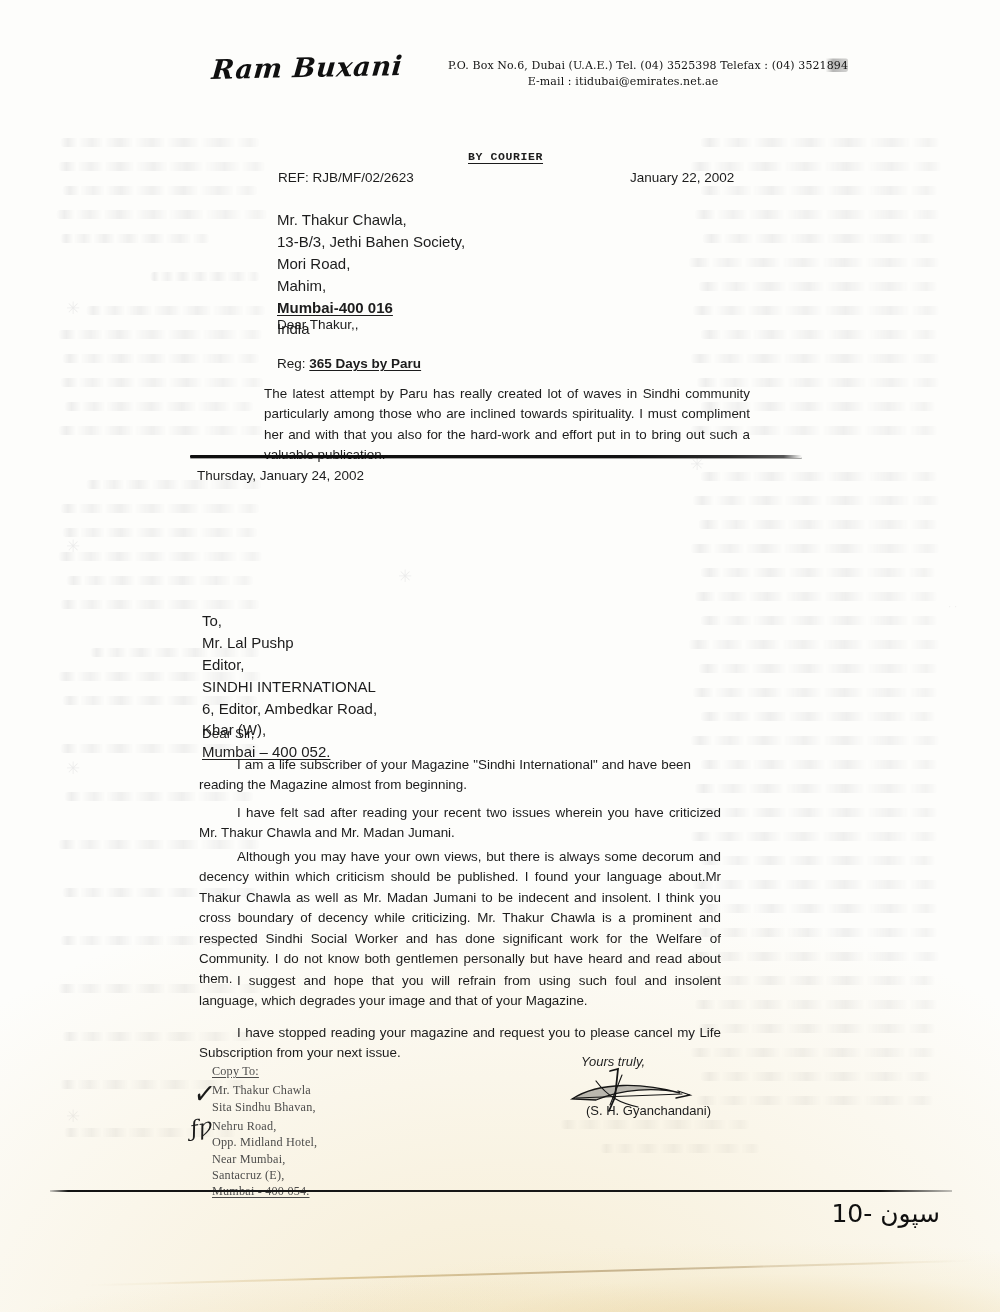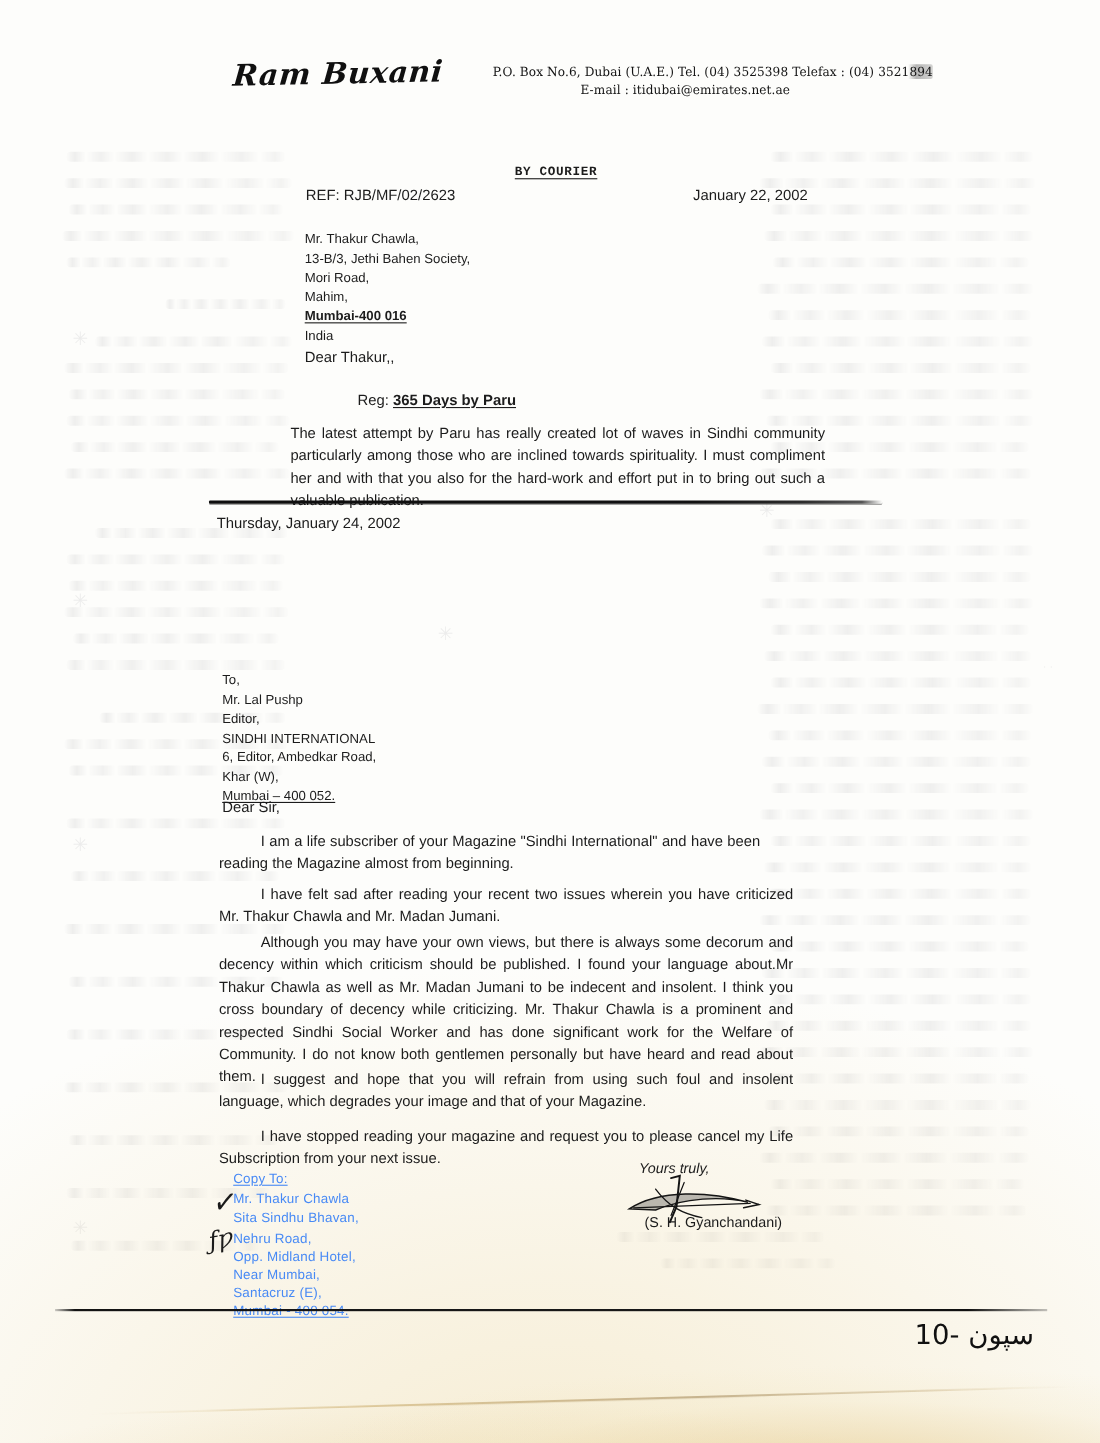--- a/index.html
+++ b/index.html
@@ -108,21 +108,21 @@
     white-space: nowrap;
   }
   .lh-contact .fax-smudge {
     position: relative;
     background: linear-gradient(90deg, rgba(20,20,20,0) 55%, rgba(20,20,20,.30) 70%, rgba(20,20,20,.18) 100%);
     border-radius: 2px;
   }
 
   
   .t { font-size: 13.5px; line-height: 1.42; white-space: nowrap; }
-  .t-block { font-size: 12px; line-height: 1.46; }
+  .t-block { font-size: 15px; line-height: 1.46; }
   .u { text-decoration: underline; text-underline-offset: 2px; }
   .b { font-weight: 700; }
   .courier-tag {
     font-family: "Liberation Mono", monospace;
     font-size: 11.5px;
     font-weight: 700;
     letter-spacing: .6px;
     text-decoration: underline;
     text-underline-offset: 3px;
   }
@@ -144,24 +144,24 @@
   .rule-thick.taper {
     background: linear-gradient(90deg, #0e0e0e 0%, #111 72%, #2b2b2b 88%, #555 97%, rgba(120,120,120,0) 100%);
   }
   .rule-bottom {
     height: 2px;
     background: linear-gradient(90deg, rgba(70,70,70,.25) 0%, #131313 2%, #181818 55%, #101010 92%, rgba(60,60,60,.3) 100%);
   }
 
   
   .typewriter {
-    font-family: Liberation Sans, sans-serif;
+    font-family: Liberation Serif, serif;
     font-size: 12.2px;
     line-height: 1.34;
-    color: #3b82f6;
+    color: #404040;
     letter-spacing: .2px;
     opacity: .93;
   }
   .typewriter .hdr { text-decoration: underline; text-underline-offset: 2px; }
   .typewriter .last { text-decoration: underline; text-underline-offset: 2px; }
 
   
   .pen-check, .pen-squiggle {
     position: absolute;
     color: #1a1a1a;
@@ -307,21 +307,21 @@
         <div>Mr. Thakur Chawla,</div>
         <div>13-B/3, Jethi Bahen Society,</div>
         <div>Mori Road,</div>
         <div>Mahim,</div>
         <div class="u b">Mumbai-400 016</div>
         <div>India</div>
       </div>
 
       <div class="abs t" style="left:277px; top:315px;">Dear Thakur,,</div>
 
-      <div class="abs t" style="left:277px; top:354px;margin-left:48px;">
+      <div class="abs t" style="left:277px; top:354px;">
         <span>Reg: </span><span class="u b">365 Days by Paru</span>
       </div>
 
       <div class="abs para" style="left:264px; top:384px; width:486px;">The latest attempt by Paru has really created lot of waves in Sindhi community particularly among those who are inclined towards spirituality. I must compliment her and with that you also for the hard-work and effort put in to bring out such a valuable publication.</div>
     </div>
 
     <div class="abs rule-thick taper" style="left:190px; top:455px; width:612px;"></div>
 
     <div class="abs" style="left:0; top:462px; width:988px; height:730px;">
 

